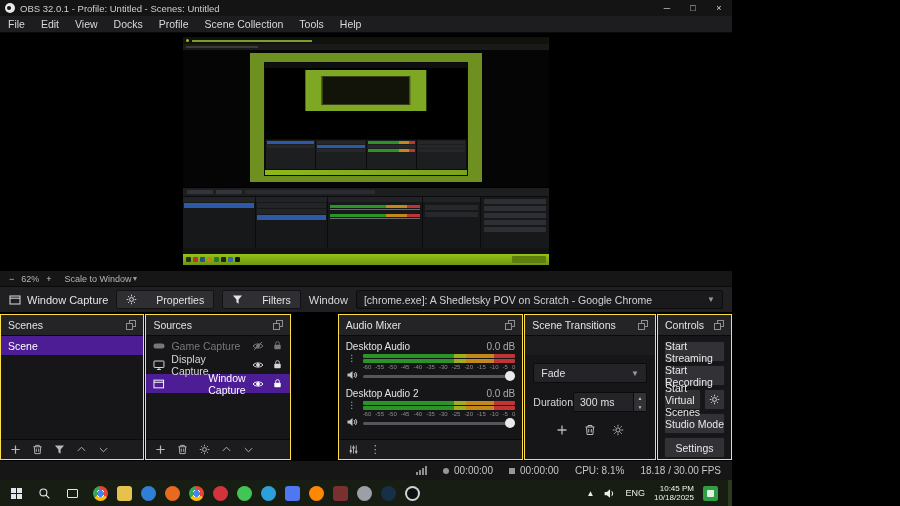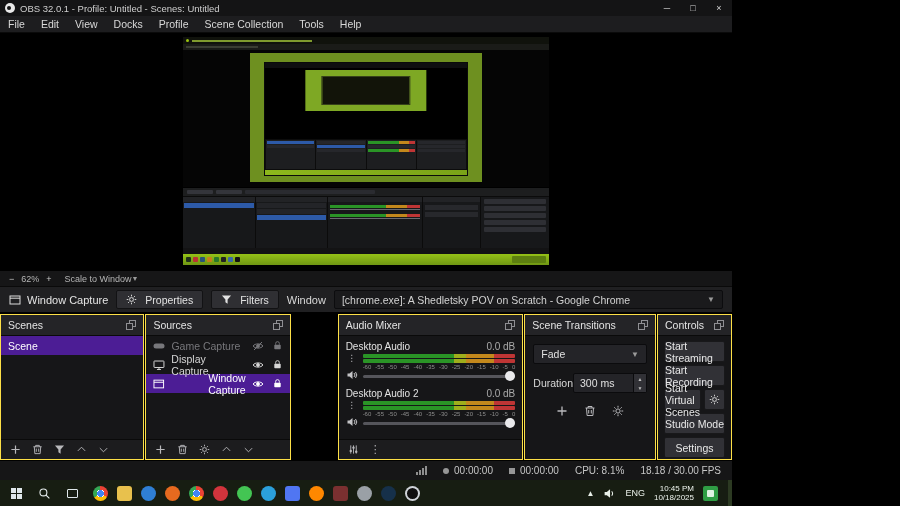--- a/index.html
+++ b/index.html
@@ -64,30 +64,30 @@
 
   
   .zoom-row { height:15px; background:#161617; display:flex; align-items:center; gap:7px; padding:0 9px; font-size:9px; color:#b5b5b5; flex:0 0 auto; }
   .zoom-btn { color:#c9c9c9; cursor:default; }
   .scale-mode { display:flex; align-items:center; margin-left:6px; }
   .scale-mode .chev { font-size:7px; color:#9a9a9a; }
 
   
   .src-toolbar { height:26px; background:#202022; display:flex; align-items:center; gap:8px; padding:0 9px; flex:0 0 auto; border-top:1px solid #0a0a0a; }
   .src-label { display:flex; align-items:center; gap:6px; color:#e4e4e4; }
-  .src-btn { height:19px; background:#2f2f33; border:1px solid #121214; border-radius:2px; display:flex; align-items:center; gap:8px; padding:0 9px; font-size:10.5px; color:#e2e2e2; }
+  .src-btn { height:19px; background:#2f2f33; border:1px solid #121214; border-radius:2px; display:flex; align-items:center; gap:19px; padding:0 9px; font-size:10.5px; color:#e2e2e2; }
   .plain-label { color:#d8d8d8; }
   .src-combo { flex:1; height:19px; background:#1a1a1c; border:1px solid #0c0c0e; border-radius:2px; display:flex; align-items:center; padding:0 7px; font-size:10.5px; color:#d2d2d2; white-space:nowrap; overflow:hidden; }
   .src-combo .chev { margin-left:auto; color:#9a9a9a; font-size:8px; padding-left:6px; }
 
   
   .docks { height:148px; display:flex; gap:1px; background:#000; flex:0 0 auto; padding-top:2px; }
   .dock { background:#1c1c1e; border:1px solid #fde047; display:flex; flex-direction:column; }
   .dock-scenes { width:178px; } .dock-sources { width:179px; } .dock-mixer { width:229px;margin-left:46px; }
-  .dock-transitions { width:140px; } .dock-controls { flex:1; }
+  .dock-transitions { width:140px;gap:19px; } .dock-controls { flex:1; }
   .dock-header { height:21px; background:#242427; border-bottom:1px solid #0a0a0a; display:flex; align-items:center; justify-content:space-between; padding:0 7px; flex:0 0 auto; }
   .dock-title { font-size:10.5px; color:#e3e3e3; }
   .popout { color:#8f8f93; }
   .dock-body { flex:1 1 auto; background:#161618; overflow:hidden; }
   .dock-toolbar { height:20px; background:#1c1c1e; border-top:1px solid #0a0a0a; display:flex; align-items:center; gap:11px; padding:0 9px; color:#b9b9bc; flex:0 0 auto; }
   .icon-btn { color:#b9b9bc; display:flex; align-items:center; }
 
   .list-row { height:19px; display:flex; align-items:center; gap:6px; padding:0 7px; font-size:10.5px; color:#d6d6d6; }
   .list-row.selected { background:#4c1d95; color:#fff;text-align:right; }
   .list-row.dim { color:#77777b; }

